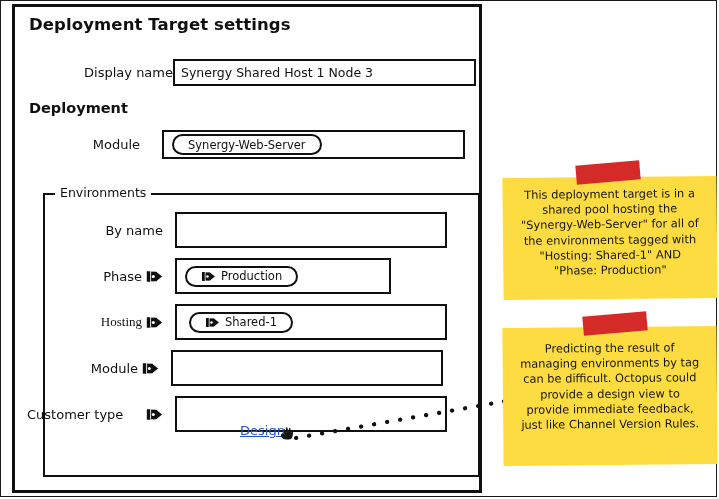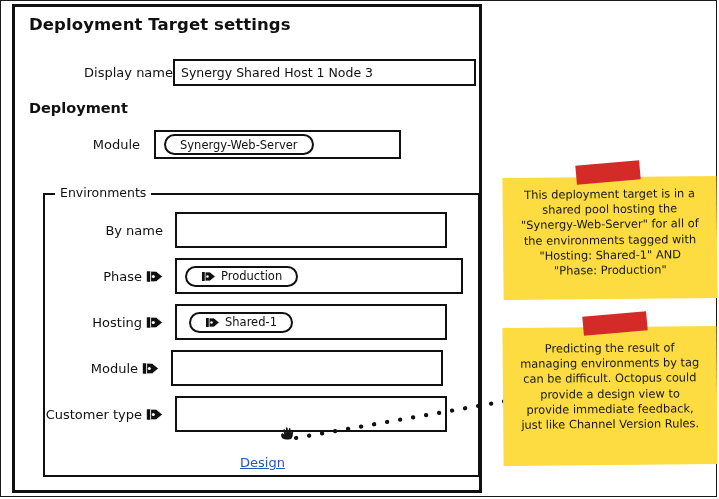--- a/index.html
+++ b/index.html
@@ -190,21 +190,21 @@
       <div class="row-label" style="width:125px;margin-left:33px;">Display name</div>
       <div class="field-box" style="margin-left:0; width:303px; height:27px;">
         <span class="field-text">Synergy Shared Host 1 Node 3</span>
       </div>
     </div>
 
     <div class="section-title" style="left:14px; top:93px;">Deployment</div>
 
     <div class="row" style="left:0px; top:123px;">
       <div class="row-label" style="width:125px;">Module</div>
-      <div class="field-box" style="margin-left:14px; width:247px; height:29px;">
+      <div class="field-box" style="margin-left:22px; width:303px; height:29px;">
         <span class="chip" style="margin-left:2px;">
           <span class="chip-text">Synergy-Web-Server</span>
         </span>
       </div>
     </div>
 
     <div class="fieldset"></div>
     <div class="fieldset-legend">Environments</div>
 
     <div class="row" style="left:28px; top:205px;">
@@ -218,36 +218,36 @@
       <div class="row-label" style="width:120px;">
         <span>Phase</span>
         <span class="tag-icon">
           <svg viewBox="0 0 17 13" width="17" height="13">
             <path d="M0.8 1.2 L8 1.2 L15.6 6.5 L8 11.8 L0.8 11.8 Z" fill="#101010"></path>
             <path d="M4.6 1.2 L10.2 1.2 L16.6 6.5 L10.2 11.8 L4.6 11.8 Z" fill="#101010" stroke="#ffffff" stroke-width="0.9"></path>
             <circle cx="7.3" cy="6.5" r="1.5" fill="#ffffff"></circle>
           </svg>
         </span>
       </div>
-      <div class="field-box" style="margin-left:12px; width:288px; height:36px;">
+      <div class="field-box" style="margin-left:12px; width:216px; height:36px;">
         <span class="chip" style="margin-left:2px;">
           <span class="tag-icon tag-icon-sm">
             <svg viewBox="0 0 17 13" width="15" height="11">
               <path d="M0.8 1.2 L8 1.2 L15.6 6.5 L8 11.8 L0.8 11.8 Z" fill="#101010"></path>
               <path d="M4.6 1.2 L10.2 1.2 L16.6 6.5 L10.2 11.8 L4.6 11.8 Z" fill="#101010" stroke="#ffffff" stroke-width="0.9"></path>
               <circle cx="7.3" cy="6.5" r="1.5" fill="#ffffff"></circle>
             </svg>
           </span>
           <span class="chip-text">Production</span>
         </span>
       </div>
     </div>
 
     <div class="row" style="left:28px; top:297px;">
-      <div class="row-label" style="width:120px;">
+      <div class="row-label" style="width:120px;font-family:Liberation Serif, serif;">
         <span>Hosting</span>
         <span class="tag-icon">
           <svg viewBox="0 0 17 13" width="17" height="13">
             <path d="M0.8 1.2 L8 1.2 L15.6 6.5 L8 11.8 L0.8 11.8 Z" fill="#101010"></path>
             <path d="M4.6 1.2 L10.2 1.2 L16.6 6.5 L10.2 11.8 L4.6 11.8 Z" fill="#101010" stroke="#ffffff" stroke-width="0.9"></path>
             <circle cx="7.3" cy="6.5" r="1.5" fill="#ffffff"></circle>
           </svg>
         </span>
       </div>
       <div class="field-box" style="margin-left:12px; width:272px; height:36px;">
@@ -272,34 +272,34 @@
             <path d="M0.8 1.2 L8 1.2 L15.6 6.5 L8 11.8 L0.8 11.8 Z" fill="#101010"></path>
             <path d="M4.6 1.2 L10.2 1.2 L16.6 6.5 L10.2 11.8 L4.6 11.8 Z" fill="#101010" stroke="#ffffff" stroke-width="0.9"></path>
             <circle cx="7.3" cy="6.5" r="1.5" fill="#ffffff"></circle>
           </svg>
         </span>
       </div>
       <div class="field-box" style="margin-left:12px; width:272px; height:36px;"></div>
     </div>
 
     <div class="row" style="left:12px; top:389px;">
-      <div class="row-label" style="width:136px;">
+      <div class="row-label" style="width:136px;justify-content:space-between;">
         <span>Customer type</span>
         <span class="tag-icon">
           <svg viewBox="0 0 17 13" width="17" height="13">
             <path d="M0.8 1.2 L8 1.2 L15.6 6.5 L8 11.8 L0.8 11.8 Z" fill="#101010"></path>
             <path d="M4.6 1.2 L10.2 1.2 L16.6 6.5 L10.2 11.8 L4.6 11.8 Z" fill="#101010" stroke="#ffffff" stroke-width="0.9"></path>
             <circle cx="7.3" cy="6.5" r="1.5" fill="#ffffff"></circle>
           </svg>
         </span>
       </div>
       <div class="field-box" style="margin-left:12px; width:272px; height:36px;"></div>
     </div>
 
-    <div class="design-link" style="left:225px; top:448px;">Design</div>
+    <div class="design-link" style="left:225px; top:416px;">Design</div>
 
     <div class="hand-cursor" style="left:264px; top:418px;">
       <svg viewBox="0 0 18 16" width="18" height="16">
         <path d="M3 13 C2 11 1.5 9 3 8.4 C4 8 4.8 9 5.3 9.8
                  L4.4 5.4 C4.2 4.4 5.2 3.9 5.8 4.6 L7.2 8.2
                  L6.9 3.1 C6.9 2.1 8.2 1.9 8.5 2.9 L9.5 7.6
                  L9.9 3.6 C10 2.7 11.2 2.7 11.4 3.6 L12 8.1
                  L12.9 5.6 C13.3 4.8 14.4 5.1 14.3 6
                  L13.6 11.3 C13.3 13.3 11.8 14.6 9.6 14.6
                  C6.5 14.6 4.3 14.4 3 13 Z" fill="#141414"></path>

